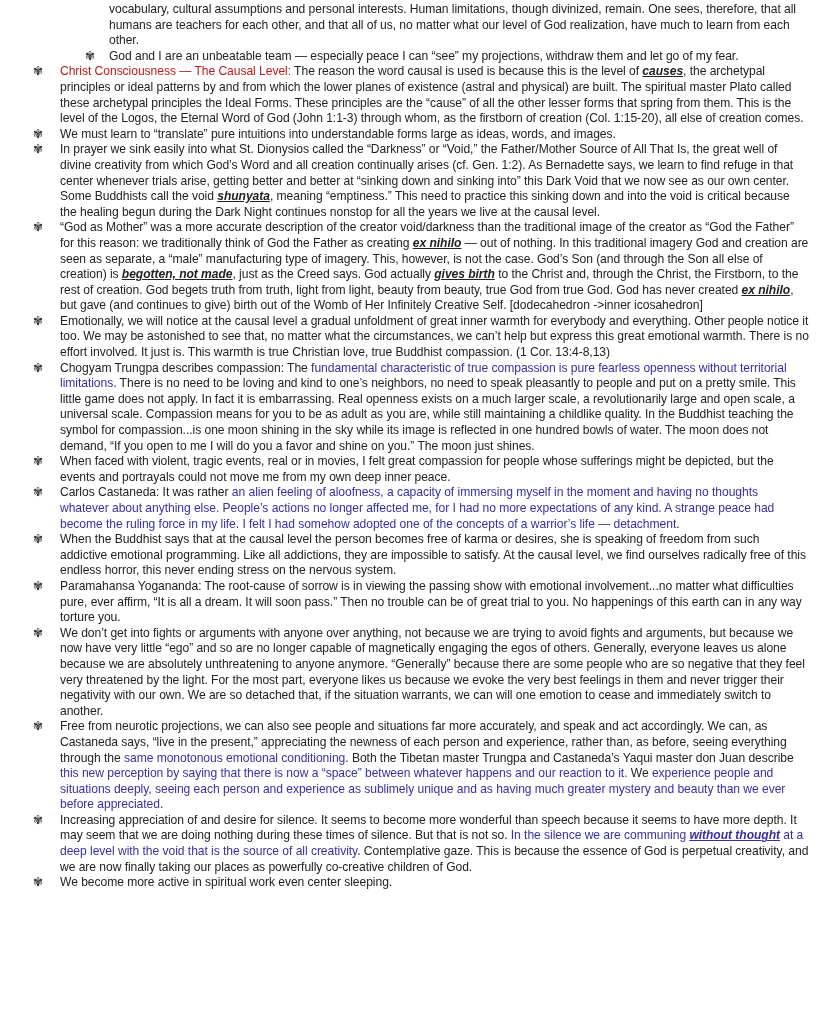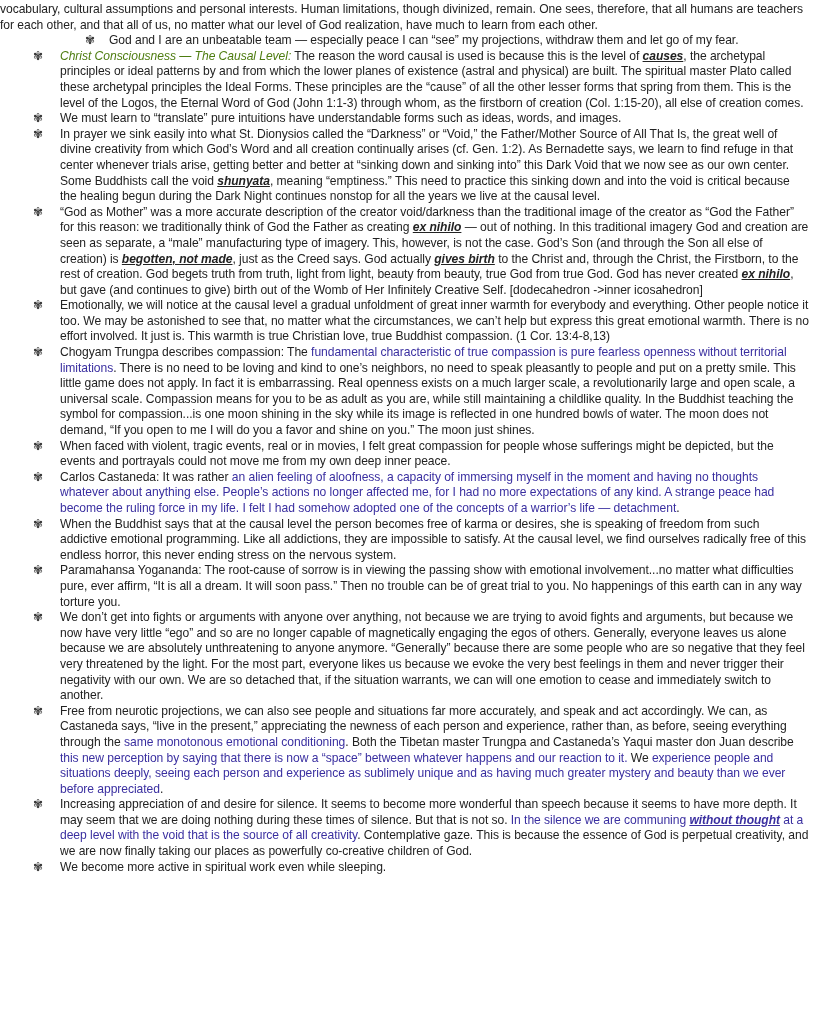--- a/index.html
+++ b/index.html
@@ -6,44 +6,44 @@
   body {
     width: 829px; height: 1024px; overflow: hidden;
     font-family: "Liberation Sans", sans-serif;
     font-size: 12.1px; line-height: 15.6px; color: #222222;
     letter-spacing: -0.05px;
   }
   .page { position: relative; padding-top: 2px; }
   .item { position: relative; margin: 0; }
   .lvl1 { padding-left: 60px; padding-right: 20px; }
   .lvl2 { padding-left: 109px; padding-right: 20px; }
-  .cont { padding-right: 20px; }
+  .cont { padding-left: 109px; padding-right: 20px; }
   .bullet {
     position: absolute; top: 0; width: 14px; text-align: center;
     font-size: 12px; color: #3a3a3a;
   }
   .lvl1 .bullet { left: 31px; }
   .lvl2 .bullet { left: 83px; }
   .blue { color: #3a2fa0; }
-  .red { color: #4d7c0f; font-style: italic; }
+  .red { color: #b91c1c; }
   .bi { font-weight: bold; font-style: italic; text-decoration: underline; }
 </style>
 </head>
 <body>
 
 <div class="page" id="doc">
     <div class="item cont"><span>vocabulary, cultural assumptions and personal interests.  Human limitations, though divinized, remain.  One sees, therefore, that all humans are teachers for each other, and that all of us, no matter what our level of God realization, have much to learn from each other.</span></div>
     <div class="item lvl2"><span class="bullet">✾</span><span>God and I are an unbeatable team — especially peace I can “see” my projections, withdraw them and let go of my fear.</span></div>
     <div class="item lvl1"><span class="bullet">✾</span><span class="red">Christ Consciousness — The Causal Level:</span><span>  The reason the word causal is used is because this is the level of </span><span class="bi">causes</span><span>, the archetypal principles or ideal patterns by and from which the lower planes of existence (astral and physical) are built.   The spiritual master Plato called these archetypal principles the Ideal Forms.  These principles are the “cause” of all the other lesser forms that spring from them.  This is the level of the Logos, the Eternal Word of God (John 1:1-3) through whom, as the firstborn of creation (Col. 1:15-20), all else of creation comes.</span></div>
-    <div class="item lvl1"><span class="bullet">✾</span><span>We must learn to “translate” pure intuitions have understandable forms such as ideas, words, and images.</span></div>
+    <div class="item lvl1"><span class="bullet">✾</span><span>We must learn to “translate” pure intuitions into understandable forms large as ideas, words, and images.</span></div>
     <div class="item lvl1"><span class="bullet">✾</span><span>In prayer we sink easily into what St. Dionysios called the “Darkness” or “Void,” the Father/Mother Source of All That Is, the great well of divine creativity from which God’s Word and all creation continually arises (cf. Gen. 1:2).   As Bernadette says, we learn to find refuge in that center whenever trials arise, getting better and better at “sinking down and sinking into” this Dark Void that we now see as our own center.  Some Buddhists call the void </span><span class="bi">shunyata</span><span>, meaning “emptiness.”  This need to practice this sinking down and into the void is critical because the healing begun during the Dark Night continues nonstop for all the years we live at the causal level.</span></div>
     <div class="item lvl1"><span class="bullet">✾</span><span>“God as Mother” was a more accurate description of the creator void/darkness than the traditional image of the creator as “God the Father” for this reason:  we traditionally think of God the Father as creating </span><span class="bi">ex nihilo</span><span> — out of nothing.  In this traditional imagery God and creation are seen as separate, a “male” manufacturing type of imagery.  This, however, is not the case.  God’s Son (and through the Son all else of creation) is </span><span class="bi">begotten, not made</span><span>, just as the Creed says.  God actually </span><span class="bi">gives birth</span><span> to the Christ and, through the Christ, the Firstborn, to the rest of creation.  God begets truth from truth, light from light, beauty from beauty, true God from true God.  God has never created </span><span class="bi">ex nihilo</span><span>, but gave (and continues to give) birth out of the Womb of Her Infinitely Creative Self. [dodecahedron -&gt;inner icosahedron]</span></div>
     <div class="item lvl1"><span class="bullet">✾</span><span>Emotionally, we will notice at the causal level a gradual unfoldment of great inner warmth for everybody and everything.  Other people notice it too.  We may be astonished to see that, no matter what the circumstances, we can’t help but express this great emotional warmth.  There is no effort involved.  It just is.  This warmth is true Christian love, true Buddhist compassion. (1 Cor. 13:4-8,13)</span></div>
     <div class="item lvl1"><span class="bullet">✾</span><span>Chogyam Trungpa describes compassion:  The </span><span class="blue">fundamental characteristic of true compassion is pure fearless openness without territorial limitations</span><span>.  There is no need to be loving and kind to one’s neighbors, no need to speak pleasantly to people and put on a pretty smile.  This little game does not apply.  In fact it is embarrassing.  Real openness exists on a much larger scale, a revolutionarily large and open scale, a universal scale.  Compassion means for you to be as adult as you are, while still maintaining a childlike quality.  In the Buddhist teaching the symbol for compassion...is one moon shining in the sky while its image is reflected in one hundred bowls of water.  The moon does not demand, “If you open to me I will do you a favor and shine on you.”  The moon just shines.</span></div>
     <div class="item lvl1"><span class="bullet">✾</span><span>When faced with violent, tragic events, real or in movies, I felt great compassion for people whose sufferings might be depicted, but the events and portrayals could not move me from my own deep inner peace.</span></div>
     <div class="item lvl1"><span class="bullet">✾</span><span>Carlos Castaneda: It was rather </span><span class="blue">an alien feeling of aloofness, a capacity of immersing myself in the moment and having no thoughts whatever about anything else.  People’s actions no longer affected me, for I had no more expectations of any kind.  A strange peace had become the ruling force in my life.  I felt I had somehow adopted one of the concepts of a warrior’s life — detachment</span><span>.</span></div>
     <div class="item lvl1"><span class="bullet">✾</span><span>When the Buddhist says that at the causal level the person becomes free of karma or desires, she is speaking of freedom from such addictive emotional programming.  Like all addictions, they are impossible to satisfy.  At the causal level, we find ourselves radically free of this endless horror, this never ending stress on the nervous system.</span></div>
     <div class="item lvl1"><span class="bullet">✾</span><span>Paramahansa Yogananda: The root-cause of sorrow is in viewing the passing show with emotional involvement...no matter what difficulties pure, ever affirm, “It is all a dream.  It will soon pass.”  Then no trouble can be of great trial to you.  No happenings of this earth can in any way torture you.</span></div>
     <div class="item lvl1"><span class="bullet">✾</span><span>We don’t get into fights or arguments with anyone over anything, not because we are trying to avoid fights and arguments, but because we now have very little “ego” and so are no longer capable of magnetically engaging the egos of others.  Generally, everyone leaves us alone because we are absolutely unthreatening to anyone anymore.  “Generally” because there are some people who are so negative that they feel very threatened by the light.  For the most part, everyone likes us because we evoke the very best feelings in them and never trigger their negativity with our own.  We are so detached that, if the situation warrants, we can will one emotion to cease and immediately switch to another.</span></div>
     <div class="item lvl1"><span class="bullet">✾</span><span>Free from neurotic projections, we can also see people and situations far more accurately, and speak and act accordingly.  We can, as Castaneda says, “live in the present,” appreciating the newness of each person and experience, rather than, as before, seeing everything through the </span><span class="blue">same monotonous emotional conditioning</span><span>.  Both the Tibetan master Trungpa and Castaneda’s Yaqui master don Juan describe </span><span class="blue">this new perception by saying that there is now a “space” between whatever happens and our reaction to it.</span><span>  We </span><span class="blue">experience people and situations deeply, seeing each person and experience as sublimely unique and as having much greater mystery and beauty than we ever before appreciated</span><span>.</span></div>
     <div class="item lvl1"><span class="bullet">✾</span><span>Increasing appreciation of and desire for silence.  It seems to become more wonderful than speech because it seems to have more depth.  It may seem that we are doing nothing during these times of silence.  But that is not so.  </span><span class="blue">In the silence we are communing </span><span class="blue bi">without thought</span><span class="blue"> at a deep level with the void that is the source of all creativity</span><span>.  Contemplative gaze.  This is because the essence of God is perpetual creativity, and we are now finally taking our places as powerfully co-creative children of God.</span></div>
-    <div class="item lvl1"><span class="bullet">✾</span><span>We become more active in spiritual work even while sleeping.</span></div>
+    <div class="item lvl1"><span class="bullet">✾</span><span>We become more active in spiritual work even center sleeping.</span></div>
   </div>
 
 </body></html>

